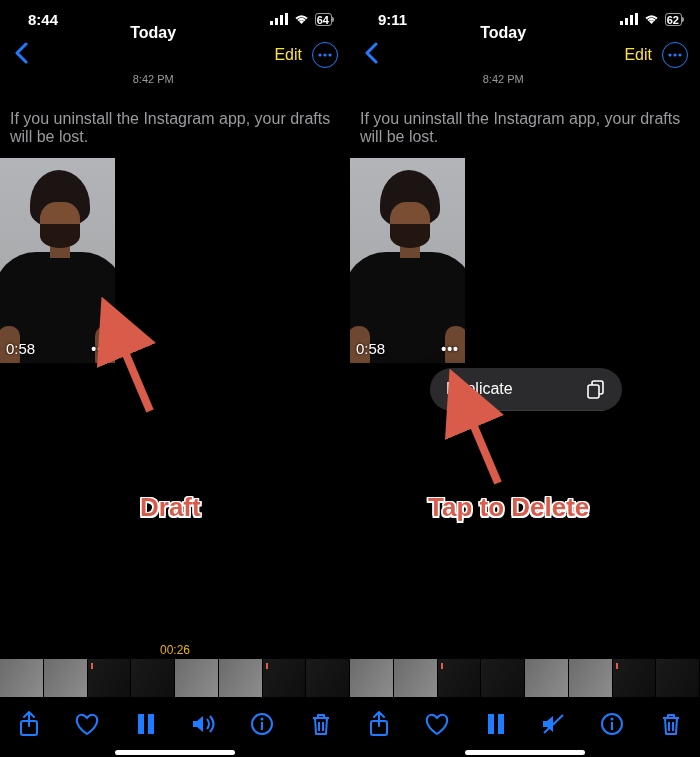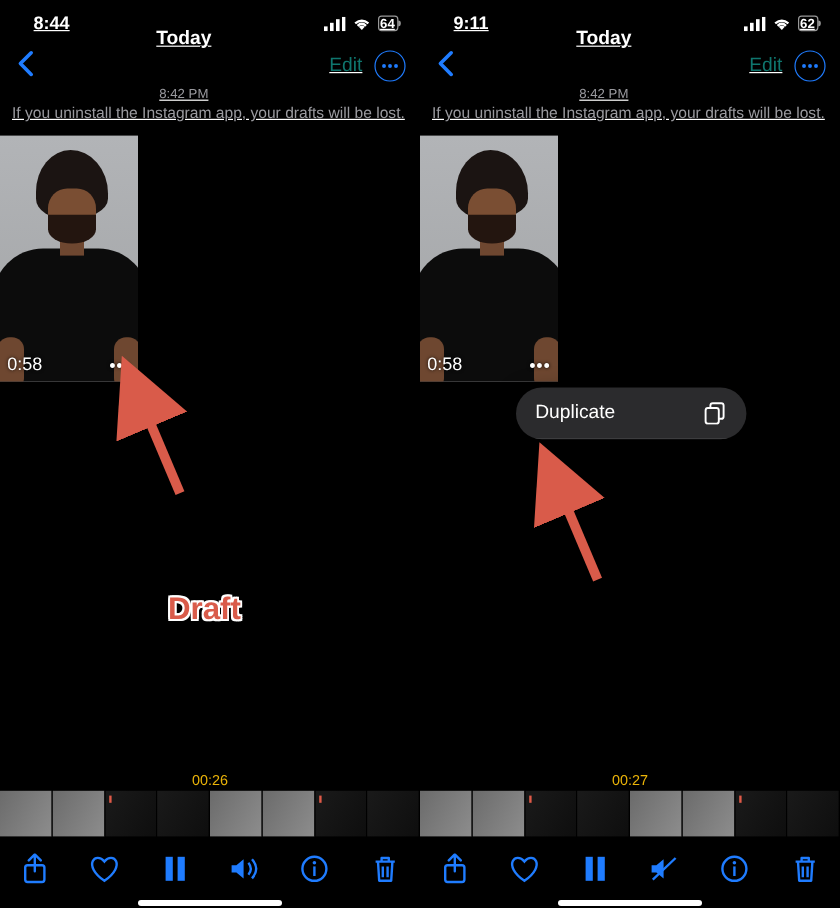--- a/index.html
+++ b/index.html
@@ -12,33 +12,32 @@
     overflow: hidden;
     position: relative;
     display: flex;
   }
   .phone {
     width: 350px;
     height: 757px;
     position: relative;
     background: #000;
     overflow: hidden;
-    text-decoration: underline;
   }
   
   .status-bar {
     display: flex;
     justify-content: space-between;
     align-items: center;
     padding: 9px 18px 2px 28px;
     height: 32px;
     font-size: 15px;
     font-weight: 600;
   }
-  .status-right { display: flex; align-items: flex-end; gap: 5px; }
+  .status-right { display: flex; align-items: flex-start; gap: 5px; }
   .signal-icon svg, .wifi-icon svg { display:block; }
   .battery-box {
     display: flex; align-items: center; gap: 1px;
     border: 1px solid rgba(255,255,255,.6);
     border-radius: 3px;
     padding: 0px 2px 0px 1px;
     font-size: 11px;
     font-weight: 700;
     position: relative;
     height: 13px;
@@ -57,31 +56,32 @@
     align-items:center;
     justify-content:space-between;
     padding: 6px 12px 6px 10px;
     height: 46px;
   }
   .back-chevron { color:#1f7cff; font-size:26px; font-weight:300; padding:0 4px; }
   .header-center { text-align:center; line-height:1.15;}
   .header-title { font-size:16px; font-weight:600;}
   .header-sub { font-size:11px; color:#9a9a9f;margin-top:30px;}
   .header-right { display:flex; align-items:center; gap:10px;}
-  .edit-link { color:#0f766e; font-size:16px;}
+  .edit-link { color:#fde047; font-size:16px;}
   .more-circle {
     width:26px;height:26px; border:1.5px solid #1f7cff; border-radius:50%;
     display:flex;align-items:center;justify-content:center;
     color:#1f7cff; font-weight:800; letter-spacing:1px;
   }
   
   .warning {
-    font-size: 13px;
+    font-size: 16px;
     color: #9a9a9f;
     padding: 8px 12px 6px 10px;
+    margin-top: 24px;
   }
   
   .draft-area {
     position:relative;
     padding-top:6px;
   }
   .draft-thumb {
     width: 115px;
     height: 205px;
     background: linear-gradient(180deg,#b2b4b7 0%, #a2a4a6 100%);
@@ -446,22 +446,22 @@
   <div class="arrow" style="left:98px; top:388px;">
     <svg width="60" height="100" viewBox="0 0 60 100">
       <defs>
           <marker id="ah2" markerWidth="8" markerHeight="8" refX="4" refY="4" orient="auto">
             <path d="M0,0 L8,4 L0,8 Z" fill="#d95b4a"></path>
           </marker>
         </defs>
       <line x1="50" y1="95" x2="14" y2="10" stroke="#d95b4a" stroke-width="8" marker-end="url(#ah2)"></line>
     </svg>
   </div>
-
-  <div class="playhead-time">00:27</div>
+  <div class="annotation" style="left:78px; top:492px;">Tap to Delete</div>
+
   <div class="timeline">
     <div class="tl-frame bright"></div>
       <div class="tl-frame bright"></div>
     <div class="tl-frame dark">
         <div class="tl-bar"></div>
       </div>
       <div class="tl-frame dark"></div>
     <div class="tl-frame bright"></div>
       <div class="tl-frame bright"></div>
     <div class="tl-frame dark">

